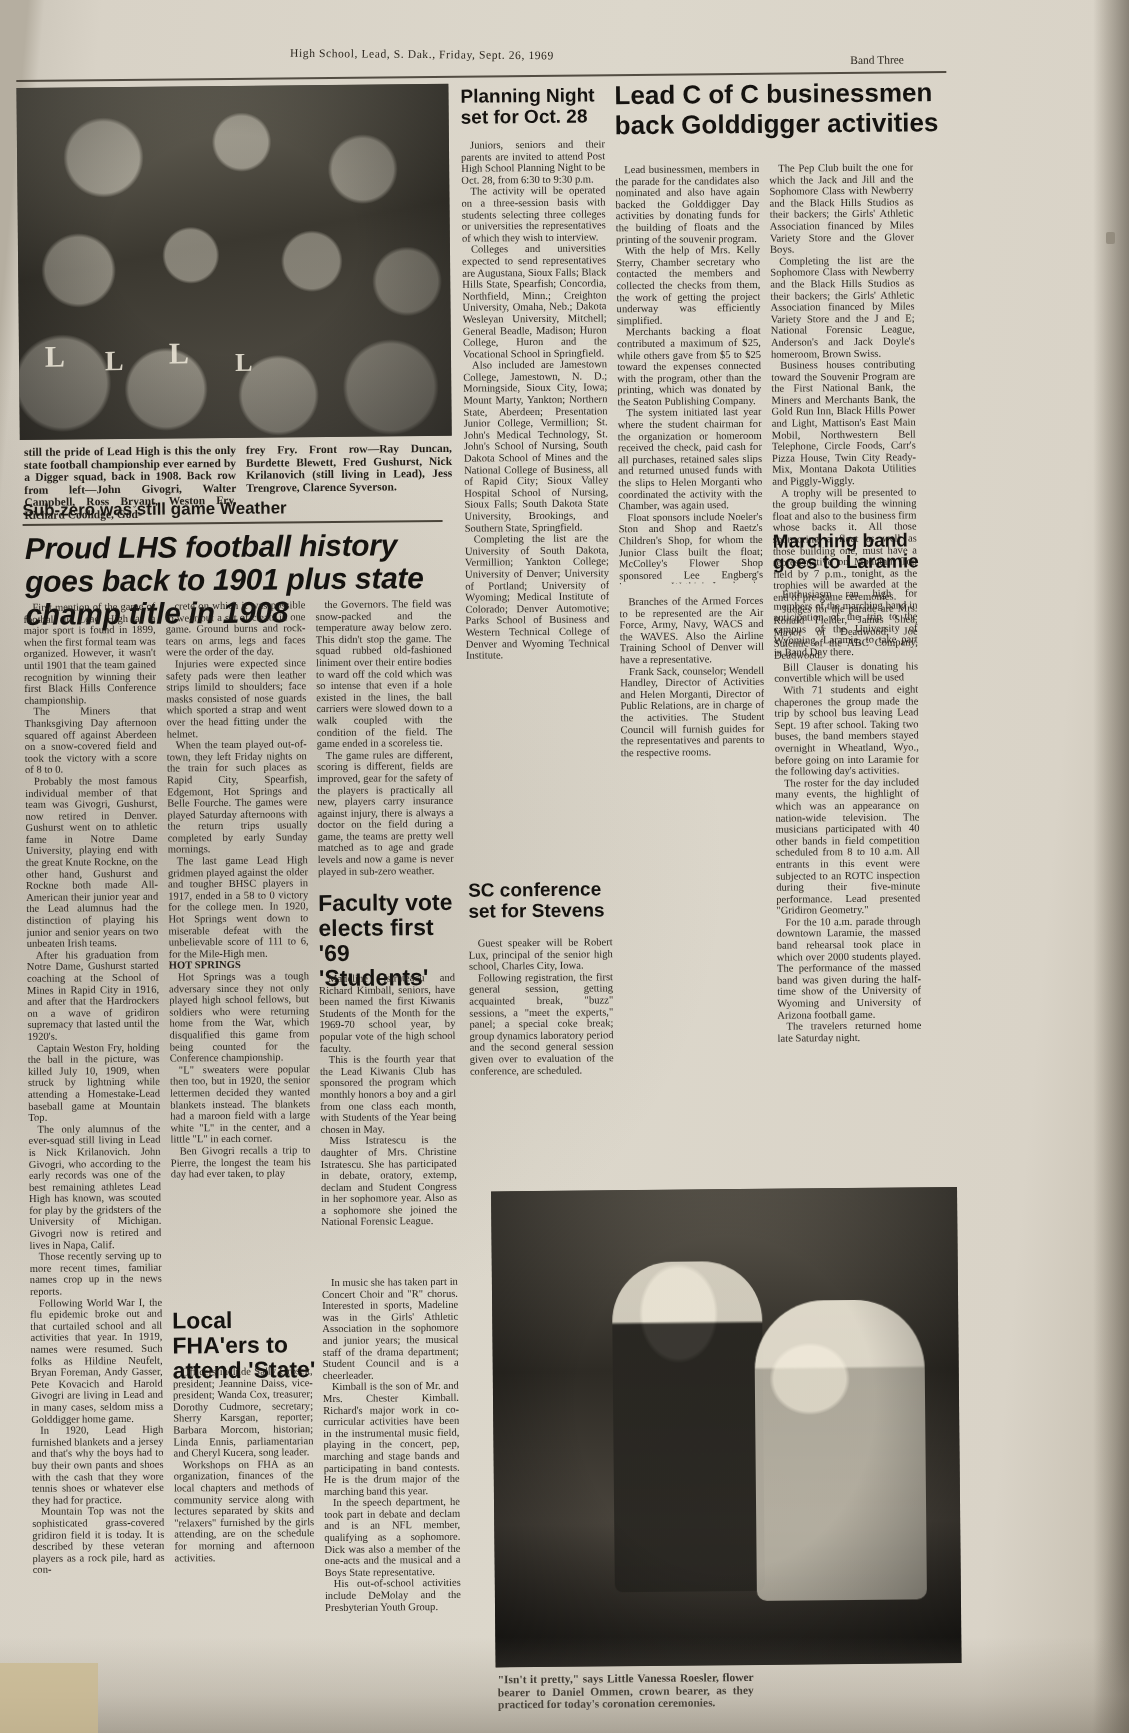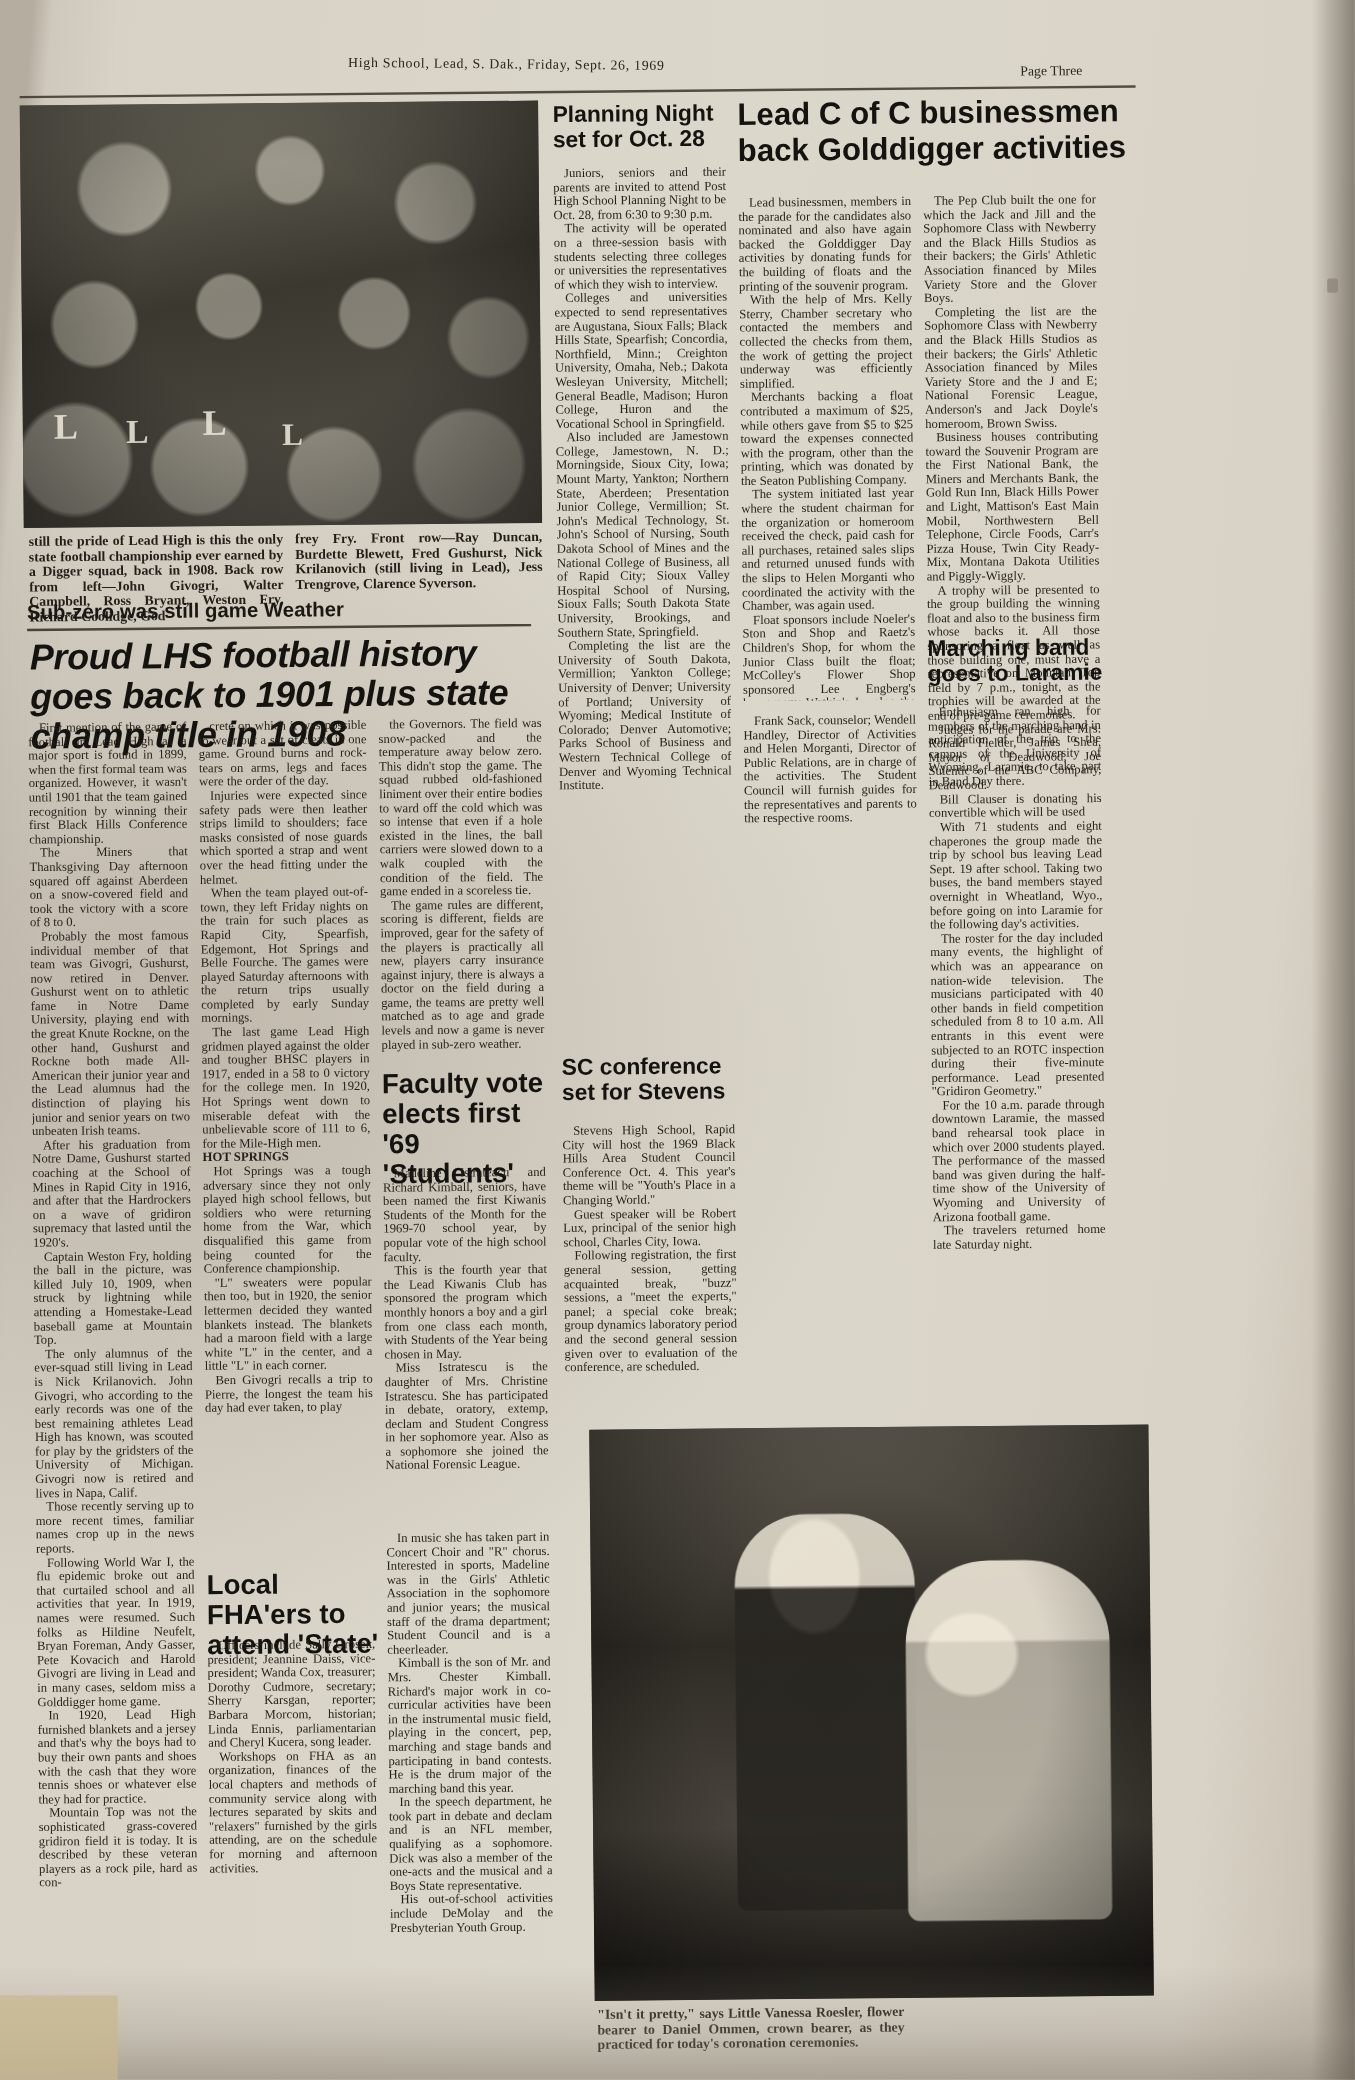--- a/index.html
+++ b/index.html
@@ -110,21 +110,21 @@
     background:radial-gradient(ellipse at 50% 45%, rgba(0,0,0,0) 45%, rgba(0,0,0,.5) 100%);}
 </style>
 </head>
 <body>
 
 <div class="scan">
 
   <div class="page">
 
     <div class="masthead">High School, Lead, S. Dak., Friday, Sept. 26, 1969</div>
-    <div class="pageno">Page Three</div>
+    <div class="pageno">Band Three</div>
     <div class="rule-top"></div>
 
     <div class="photo-top">
       <div class="grain"></div>
       <div class="vig"></div>
       <div class="letterL" style="left:26px;top:252px;font-size:30px;">L</div>
       <div class="letterL" style="left:86px;top:258px;font-size:28px;">L</div>
       <div class="letterL" style="left:150px;top:250px;font-size:30px;">L</div>
       <div class="letterL" style="left:216px;top:262px;font-size:26px;">L</div>
     </div>
@@ -190,26 +190,26 @@
     <div class="col body" style="left:446px;top:98px;width:144px;height:730px;overflow:hidden;">
       <p>Juniors, seniors and their parents are invited to attend Post High School Planning Night to be Oct. 28, from 6:30 to 9:30 p.m.</p>
       <p>The activity will be operated on a three-session basis with students selecting three colleges or universities the representatives of which they wish to interview.</p>
       <p>Colleges and universities expected to send representatives are Augustana, Sioux Falls; Black Hills State, Spearfish; Concordia, Northfield, Minn.; Creighton University, Omaha, Neb.; Dakota Wesleyan University, Mitchell; General Beadle, Madison; Huron College, Huron and the Vocational School in Springfield.</p>
       <p>Also included are Jamestown College, Jamestown, N. D.; Morningside, Sioux City, Iowa; Mount Marty, Yankton; Northern State, Aberdeen; Presentation Junior College, Vermillion; St. John's Medical Technology, St. John's School of Nursing, South Dakota School of Mines and the National College of Business, all of Rapid City; Sioux Valley Hospital School of Nursing, Sioux Falls; South Dakota State University, Brookings, and Southern State, Springfield.</p>
       <p>Completing the list are the University of South Dakota, Vermillion; Yankton College; University of Denver; University of Portland; University of Wyoming; Medical Institute of Colorado; Denver Automotive; Parks School of Business and Western Technical College of Denver and Wyoming Technical Institute.</p>
     </div>
 
     <div class="col head3" style="left:446px;top:838px;width:148px;">SC conference set for Stevens</div>
     <div class="col body" style="left:446px;top:896px;width:144px;height:214px;overflow:hidden;">
-      <p>Stevens High School, Rapid City will host the 1969 Black Hills Area Student Council Conference Oct. 4. This year's theme will be "Youth's Place in a Changing World."</p>
       <p>Guest speaker will be Robert Lux, principal of the senior high school, Charles City, Iowa.</p>
       <p>Following registration, the first general session, getting acquainted break, "buzz" sessions, a "meet the experts," panel; a special coke break; group dynamics laboratory period and the second general session given over to evaluation of the conference, are scheduled.</p>
     </div>
 
     <div class="col body" style="left:600px;top:556px;width:144px;height:560px;overflow:hidden;">
+      <p>Branches of the Armed Forces to be represented are the Air Force, Army, Navy, WACS and the WAVES. Also the Airline Training School of Denver will have a representative.</p>
       <p>Frank Sack, counselor; Wendell Handley, Director of Activities and Helen Morganti, Director of Public Relations, are in charge of the activities. The Student Council will furnish guides for the representatives and parents to the respective rooms.</p>
     </div>
 
     <div class="col" style="left:600px;top:40px;width:332px;">
       <div class="head2" style="font-size:26px;line-height:30px;">Lead C of C businessmen back Golddigger activities</div>
     </div>
 
     <div class="col body" style="left:600px;top:124px;width:144px;height:420px;overflow:hidden;">
       <p>Lead businessmen, members in the parade for the candidates also nominated and also have again backed the Golddigger Day activities by donating funds for the building of floats and the printing of the souvenir program.</p>
       <p>With the help of Mrs. Kelly Sterry, Chamber secretary who contacted the members and collected the checks from them, the work of getting the project underway was efficiently simplified.</p>

